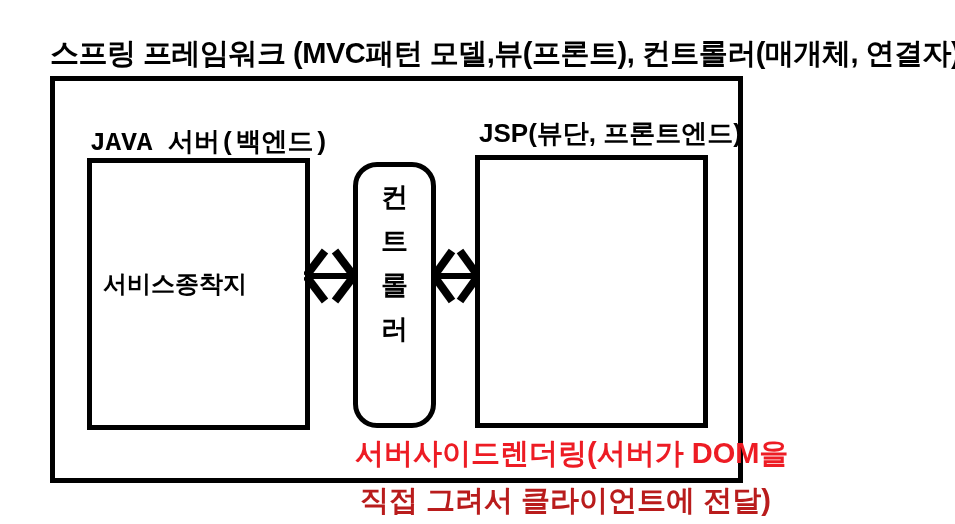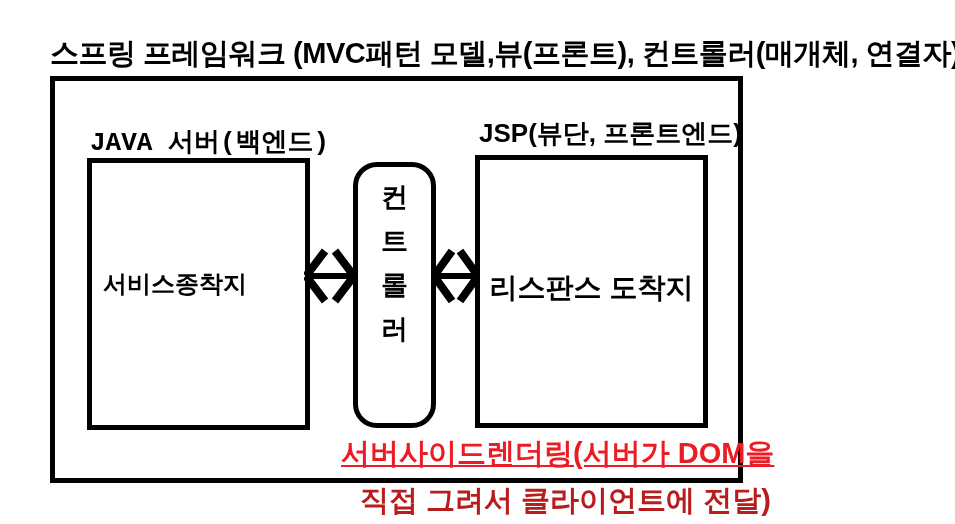--- a/index.html
+++ b/index.html
@@ -88,21 +88,21 @@
   
   #arrow-left  { left: 304px; top: 248px; }
   #arrow-right { left: 432px; top: 248px; }
 
   
   .ssr-note {
     font-size: 29px; font-weight: bold;
     white-space: nowrap;
     z-index: 5;
   }
-  #ssr-note-line1 { left: 341px; top: 434px; text-decoration: underline; }
+  #ssr-note-line1 { left: 355px; top: 434px; }
   #ssr-note-line2 { left: 360px; top: 481px; }
 </style>
 </head>
 <body>
 
 <div id="title" class="abs">스프링 프레임워크 (MVC패턴 모델,뷰(프론트), 컨트롤러(매개체, 연결자)</div>
 
 <div id="outer-frame" class="abs"></div>
 
 <div id="java-label" class="abs">JAVA 서버(백엔드)</div>
@@ -114,21 +114,20 @@
 
 <div id="controller-box" class="abs">
   <span class="ctrl-char">컨</span>
   <span class="ctrl-char">트</span>
   <span class="ctrl-char">롤</span>
   <span class="ctrl-char">러</span>
 </div>
 
 <div id="jsp-box" class="abs"></div>
 <div id="jsp-box-text" class="abs">
-  <div>리스판스 도착지</div>
 </div>
 
 <svg id="arrow-left" class="abs" width="52" height="56" viewBox="0 0 52 56">
   <line x1="2" y1="28" x2="50" y2="28" stroke="#000" stroke-width="6"></line>
   <line x1="2" y1="28" x2="21" y2="3" stroke="#000" stroke-width="8"></line>
   <line x1="2" y1="28" x2="21" y2="53" stroke="#000" stroke-width="8"></line>
   <line x1="50" y1="28" x2="31" y2="3" stroke="#000" stroke-width="8"></line>
   <line x1="50" y1="28" x2="31" y2="53" stroke="#000" stroke-width="8"></line>
 </svg>
 

